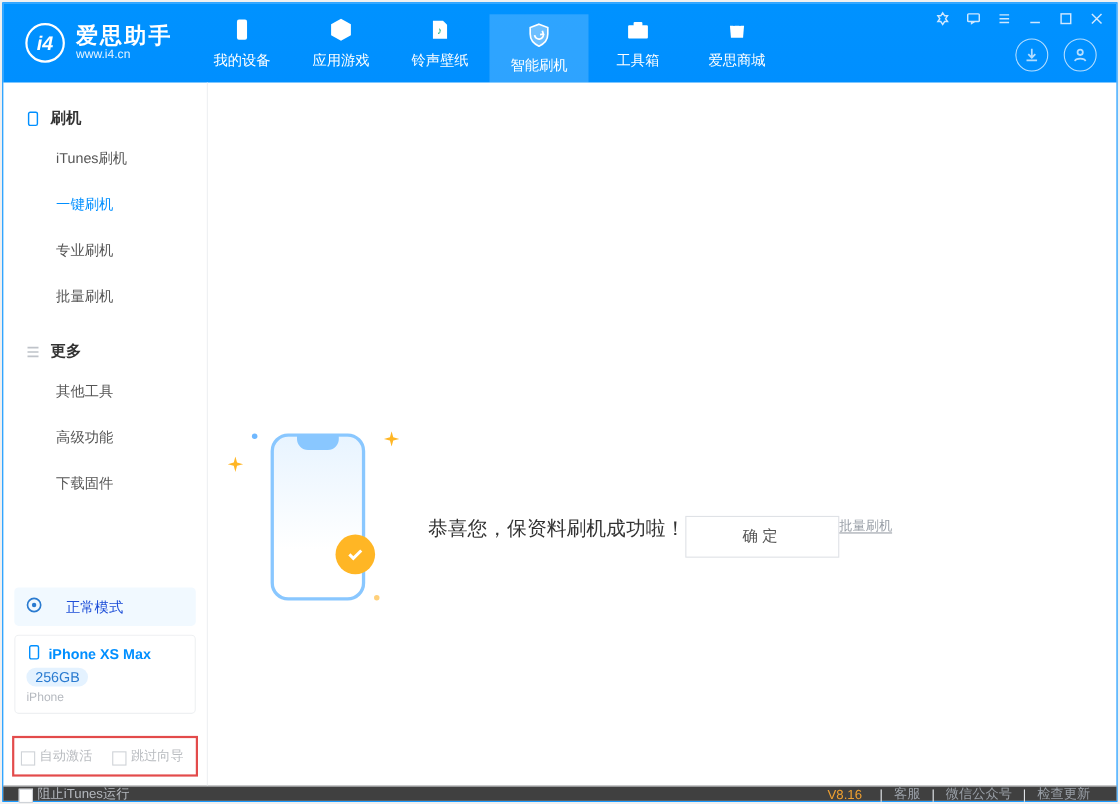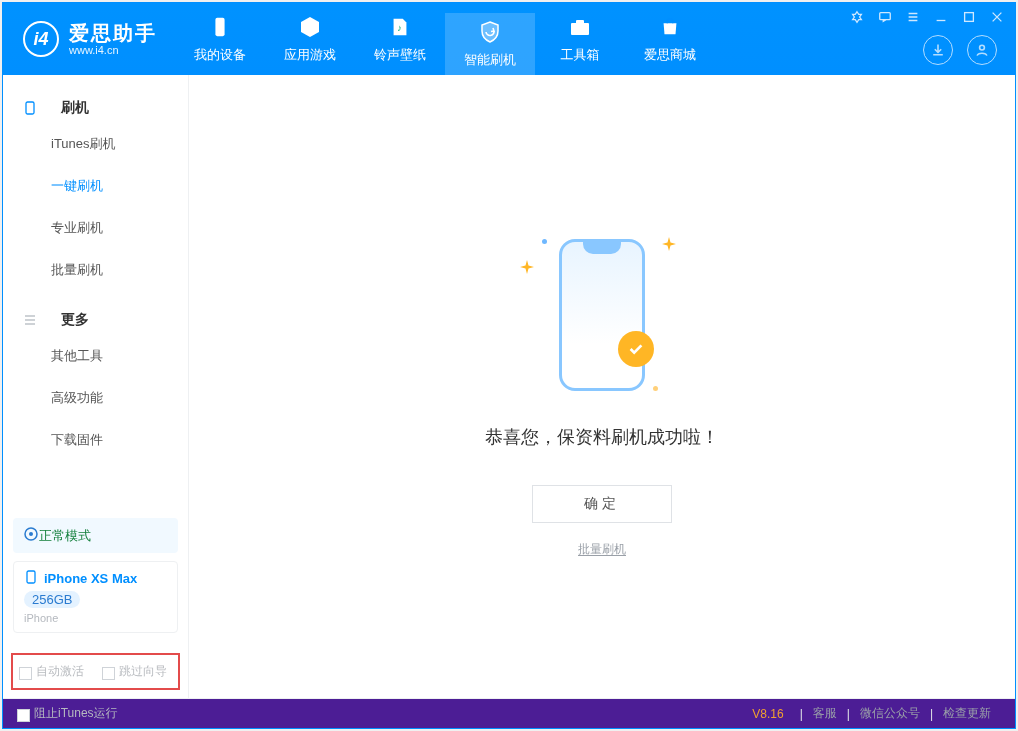--- a/index.html
+++ b/index.html
@@ -19,52 +19,52 @@
   .title-right { position:absolute; right:10px; top:6px; display:flex; gap:12px; align-items:center; }
   .title-right .wbtn { width:16px; height:16px; cursor:pointer; display:flex; align-items:center; justify-content:center; }
   .title-right svg { stroke:#cfe8ff; fill:none; stroke-width:1.5; }
   .round-btns { position:absolute; right:18px; bottom:10px; display:flex; gap:14px; }
   .round-btns .rbtn { width:30px; height:30px; border:1.8px solid #b3ddff; border-radius:50%; display:flex; align-items:center; justify-content:center; cursor:pointer; }
   .round-btns svg { stroke:#b3ddff; fill:none; stroke-width:2; }
 
   .body { flex:1; display:flex; min-height:0; }
   .sidebar { width:186px; border-right:1px solid #eef0f2; display:flex; flex-direction:column; position:relative; }
   .side-scroll { flex:1; overflow:auto; padding-top:18px; }
-  .sect-head { display:flex; align-items:center; gap:24px; color:#333; font-size:14px; padding:6px 20px; font-weight:600; }
+  .sect-head { display:flex; align-items:center; gap:9px; color:#333; font-size:14px; padding:6px 20px; font-weight:600; }
   .sect-head .hicon { width:14px; height:14px; }
   .side-item { font-size:13px; color:#555; padding:12px 20px 12px 48px; cursor:pointer; }
   .side-item.active { color:#008fff; }
   .dev-panel { padding:0 10px 8px 10px; }
-  .dev-row { background:#f1f9ff; border-radius:4px; padding:8px 10px; display:flex; align-items:center; gap:0; color:#15803d; font-size:13px; margin-bottom:8px; }
+  .dev-row { background:#f1f9ff; border-radius:4px; padding:8px 10px; display:flex; align-items:center; gap:21px; color:#1d4ed8; font-size:13px; margin-bottom:8px; }
   .dev-row.white { background:#fff; border:1px solid #eef0f2; flex-direction:column; align-items:flex-start; gap:4px; color:#333; }
   .dev-row .dname { color:#008fff; font-weight:600; font-size:13px; }
   .capacity { background:#e4f2ff; color:#2a7bd0; font-size:13px; border-radius:10px; padding:1px 8px; display:inline-block; }
   .dev-row .dtype { color:#b5b9bf; font-size:11px; }
   .opts-box { border:2px solid #e34b4b; margin:4px 8px 8px 8px; padding:8px 6px; display:flex; gap:18px; }
   .chk { display:flex; align-items:flex-end; gap:4px; font-size:12px; color:#b9bcc0; cursor:pointer; }
   .chk .box { width:13px; height:13px; border:1px solid #cfd3d8; background:#fff; }
 
-  .main { flex:1; display:flex; flex-direction:column; align-items:center; justify-content:flex-start; padding-top:150px; }
+  .main { flex:1; display:flex; flex-direction:row; align-items:center; justify-content:flex-start; padding-top:150px; }
   .illus { position:relative; width:200px; height:180px; display:flex; align-items:center; justify-content:center; }
   .phone { width:86px; height:152px; border-radius:16px; border:3px solid #89c7ff; background:linear-gradient(180deg,#e8f4ff 0%, #fff 70%); position:relative; }
   .phone:before { content:""; position:absolute; top:-2px; left:50%; transform:translateX(-50%); width:38px; height:14px; background:#89c7ff; border-radius:0 0 10px 10px; }
   .check-badge { position:absolute; right:48px; bottom:38px; width:36px; height:36px; border-radius:50%; background:#ffb625; display:flex; align-items:center; justify-content:center; }
   .check-badge svg { stroke:#fff; stroke-width:3; fill:none; }
   .sparkle { position:absolute; width:14px; height:14px; }
   .sparkle svg { fill:#ffb625; }
   .sparkle.s1 { left:18px; top:35px; }
   .sparkle.s2 { right:26px; top:12px; }
   .dot { position:absolute; width:5px; height:5px; border-radius:50%; background:#6fb8ff; }
   .dot.d1 { left:40px; top:14px; }
   .dot.d2 { right:44px; bottom:14px; background:#ffd07a; }
   .msg { font-size:18px; color:#333; margin-top:20px; }
   .ok-btn { margin-top:36px; width:140px; height:38px; border:1px solid #dfe2e6; background:#fff; font-size:14px; color:#555; cursor:pointer; letter-spacing:4px; }
   .loglink { margin-top:18px; font-size:12px; color:#9aa0a8; cursor:pointer; text-decoration:underline; text-underline-offset:2px; }
 
-  .status { height:30px; border-top:1px solid #eef0f2; background:#4c1d95; display:flex; align-items:center; font-size:12px; color:#b5b9bf; padding:0 14px; }
+  .status { height:14px; border-top:1px solid #eef0f2; background:#404040; display:flex; align-items:center; font-size:12px; color:#b5b9bf; padding:0 14px; }
   .status .chk { color:#b5b9bf; }
   .status .spacer { flex:1; }
   .status .ver { color:#f0a030; margin-right:16px; }
   .status .lnk { color:#9aa0a8; padding:0 10px; cursor:pointer; }
   .status .sep { color:#e0e3e7; }
 </style>
 </head>
 <body>
 
 <div class="window">

